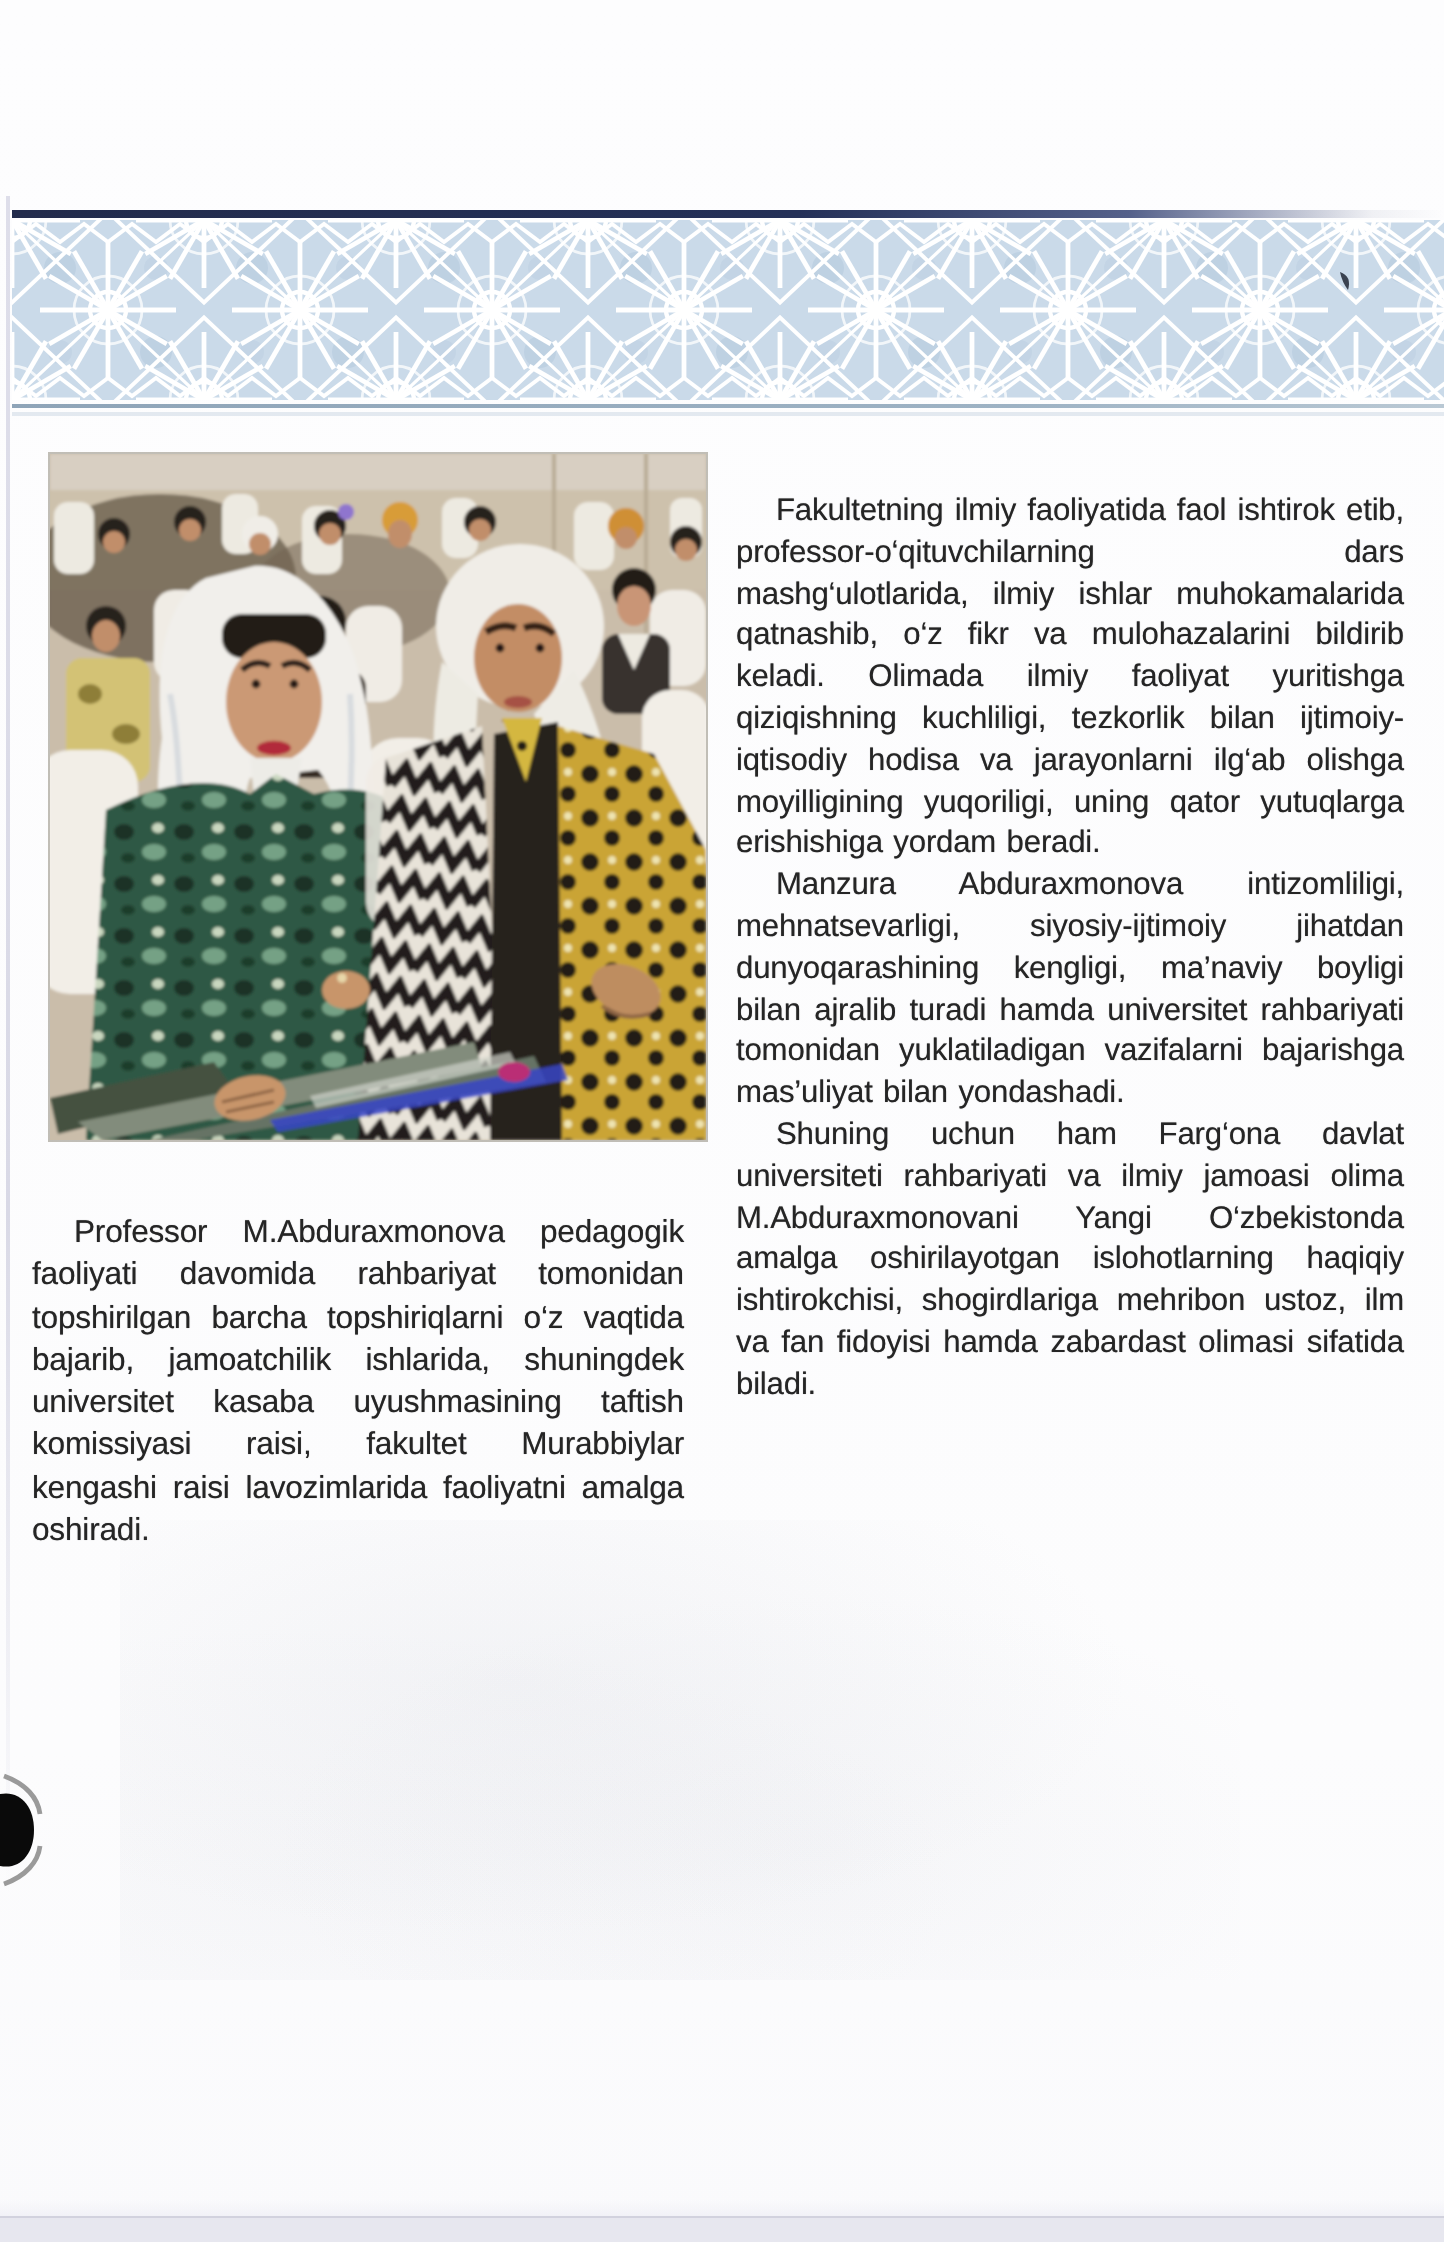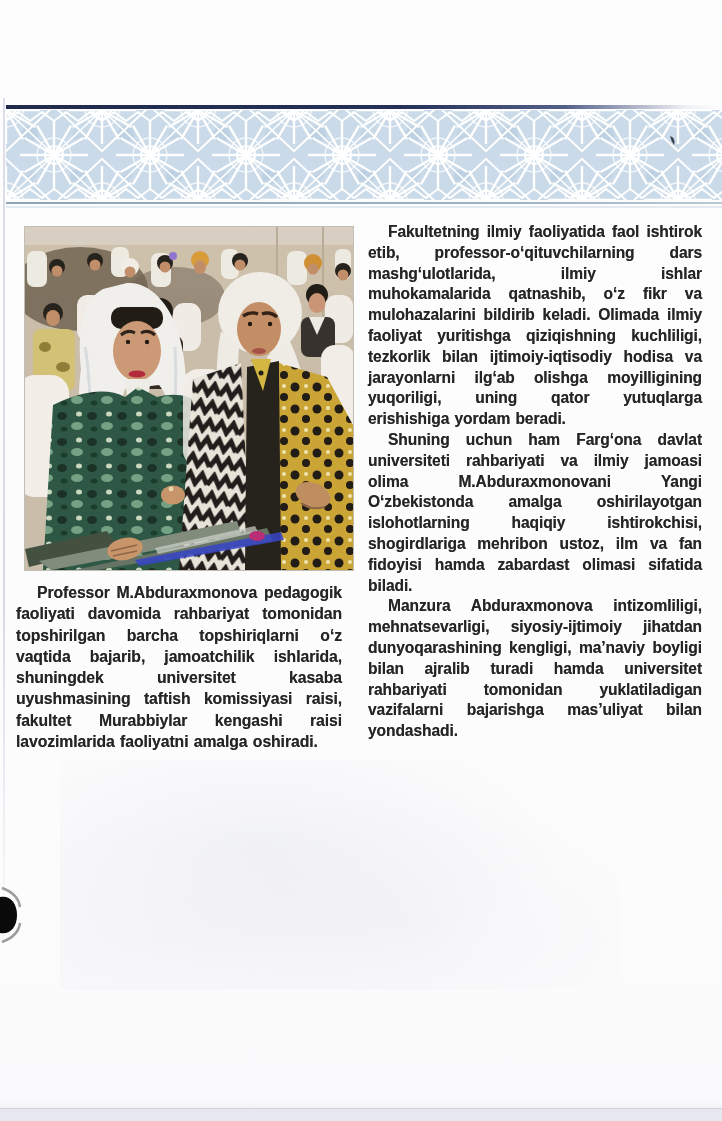--- a/index.html
+++ b/index.html
@@ -20,24 +20,24 @@
       background:linear-gradient(to right,#8ea4b8,#9db2c4 70%,#b9c8d4);
       box-shadow:0 4px 0 rgba(170,190,208,.30);}
   .ornament-band svg{display:block;}
 
   
   .photo{position:absolute;left:25px;top:227px;width:328px;height:343px;margin:0;
          outline:1px solid rgba(120,112,96,.45);background:#c9bda9;}
   .photo svg{display:block;}
 
   
-  .col{position:absolute;color:#252525;font-weight:700;
+  .col{position:absolute;color:#252525;font-weight:400;
        text-align:justify;text-justify:inter-word;
        letter-spacing:-0.1px;word-spacing:1px;
-       text-shadow:0 0 .4px rgba(20,20,20,.55);}
+       text-shadow:0 0 .4px rgba(20,20,20,.55);margin-top:24px;}
   .col p{margin:0;}
   .col-right{left:368px;top:222px;width:334px;font-size:15.6px;line-height:20.8px;}
   .col-right p{text-indent:20px;}
   .col-left{left:16px;top:582px;width:326px;font-size:15.8px;line-height:21.3px;}
   .col-left p{text-indent:21px;}
 
   
   .grommet{position:absolute;left:0;top:885px;width:40px;height:60px;}
 
   
@@ -249,22 +249,22 @@
       </g>
     </svg>
   </figure>
 
   <section class="col col-left">
     <p>Professor M.Abduraxmonova pedagogik faoliyati davomida rahbariyat tomonidan topshirilgan barcha topshiriqlarni o‘z vaqtida bajarib, jamoatchilik ishlarida, shuningdek universitet kasaba uyushmasining taftish komissiyasi raisi, fakultet Murabbiylar kengashi raisi lavozimlarida faoliyatni amalga oshiradi.</p>
   </section>
 
   <section class="col col-right">
     <p>Fakultetning ilmiy faoliyatida faol ishtirok etib, professor-o‘qituvchilarning dars mashg‘ulotlarida, ilmiy ishlar muhokamalarida qatnashib, o‘z fikr va mulohazalarini bildirib keladi. Olimada ilmiy faoliyat yuritishga qiziqishning kuchliligi, tezkorlik bilan ijtimoiy-iqtisodiy hodisa va jarayonlarni ilg‘ab olishga moyilligining yuqoriligi, uning qator yutuqlarga erishishiga yordam beradi.</p>
+    <p>Manzura Abduraxmonova intizomliligi, mehnatsevarligi, siyosiy-ijtimoiy jihatdan dunyoqarashining kengligi, ma’naviy boyligi bilan ajralib turadi hamda universitet rahbariyati tomonidan yuklatiladigan vazifalarni bajarishga mas’uliyat bilan yondashadi.</p>
     <p>Shuning uchun ham Farg‘ona davlat universiteti rahbariyati va ilmiy jamoasi olima M.Abduraxmonovani Yangi O‘zbekistonda amalga oshirilayotgan islohotlarning haqiqiy ishtirokchisi, shogirdlariga mehribon ustoz, ilm va fan fidoyisi hamda zabardast olimasi sifatida biladi.</p>
-    <p>Manzura Abduraxmonova intizomliligi, mehnatsevarligi, siyosiy-ijtimoiy jihatdan dunyoqarashining kengligi, ma’naviy boyligi bilan ajralib turadi hamda universitet rahbariyati tomonidan yuklatiladigan vazifalarni bajarishga mas’uliyat bilan yondashadi.</p>
   </section>
 
   <svg class="grommet" width="40" height="60" viewBox="0 0 40 60">
     <path d="M2 3 C13 7 19 14 20 22" stroke="#9a9a9a" stroke-width="2.4" fill="none"></path>
     <path d="M2 57 C13 53 19 46 20 38" stroke="#9a9a9a" stroke-width="2.4" fill="none"></path>
     <path d="M0 12 C10 10 17 18 17 30 C17 42 10 50 0 48 Z" fill="#0a0a0a"></path>
   </svg>
 
   <div class="ghost"></div>
   <div class="page-bottom-pre"></div>

